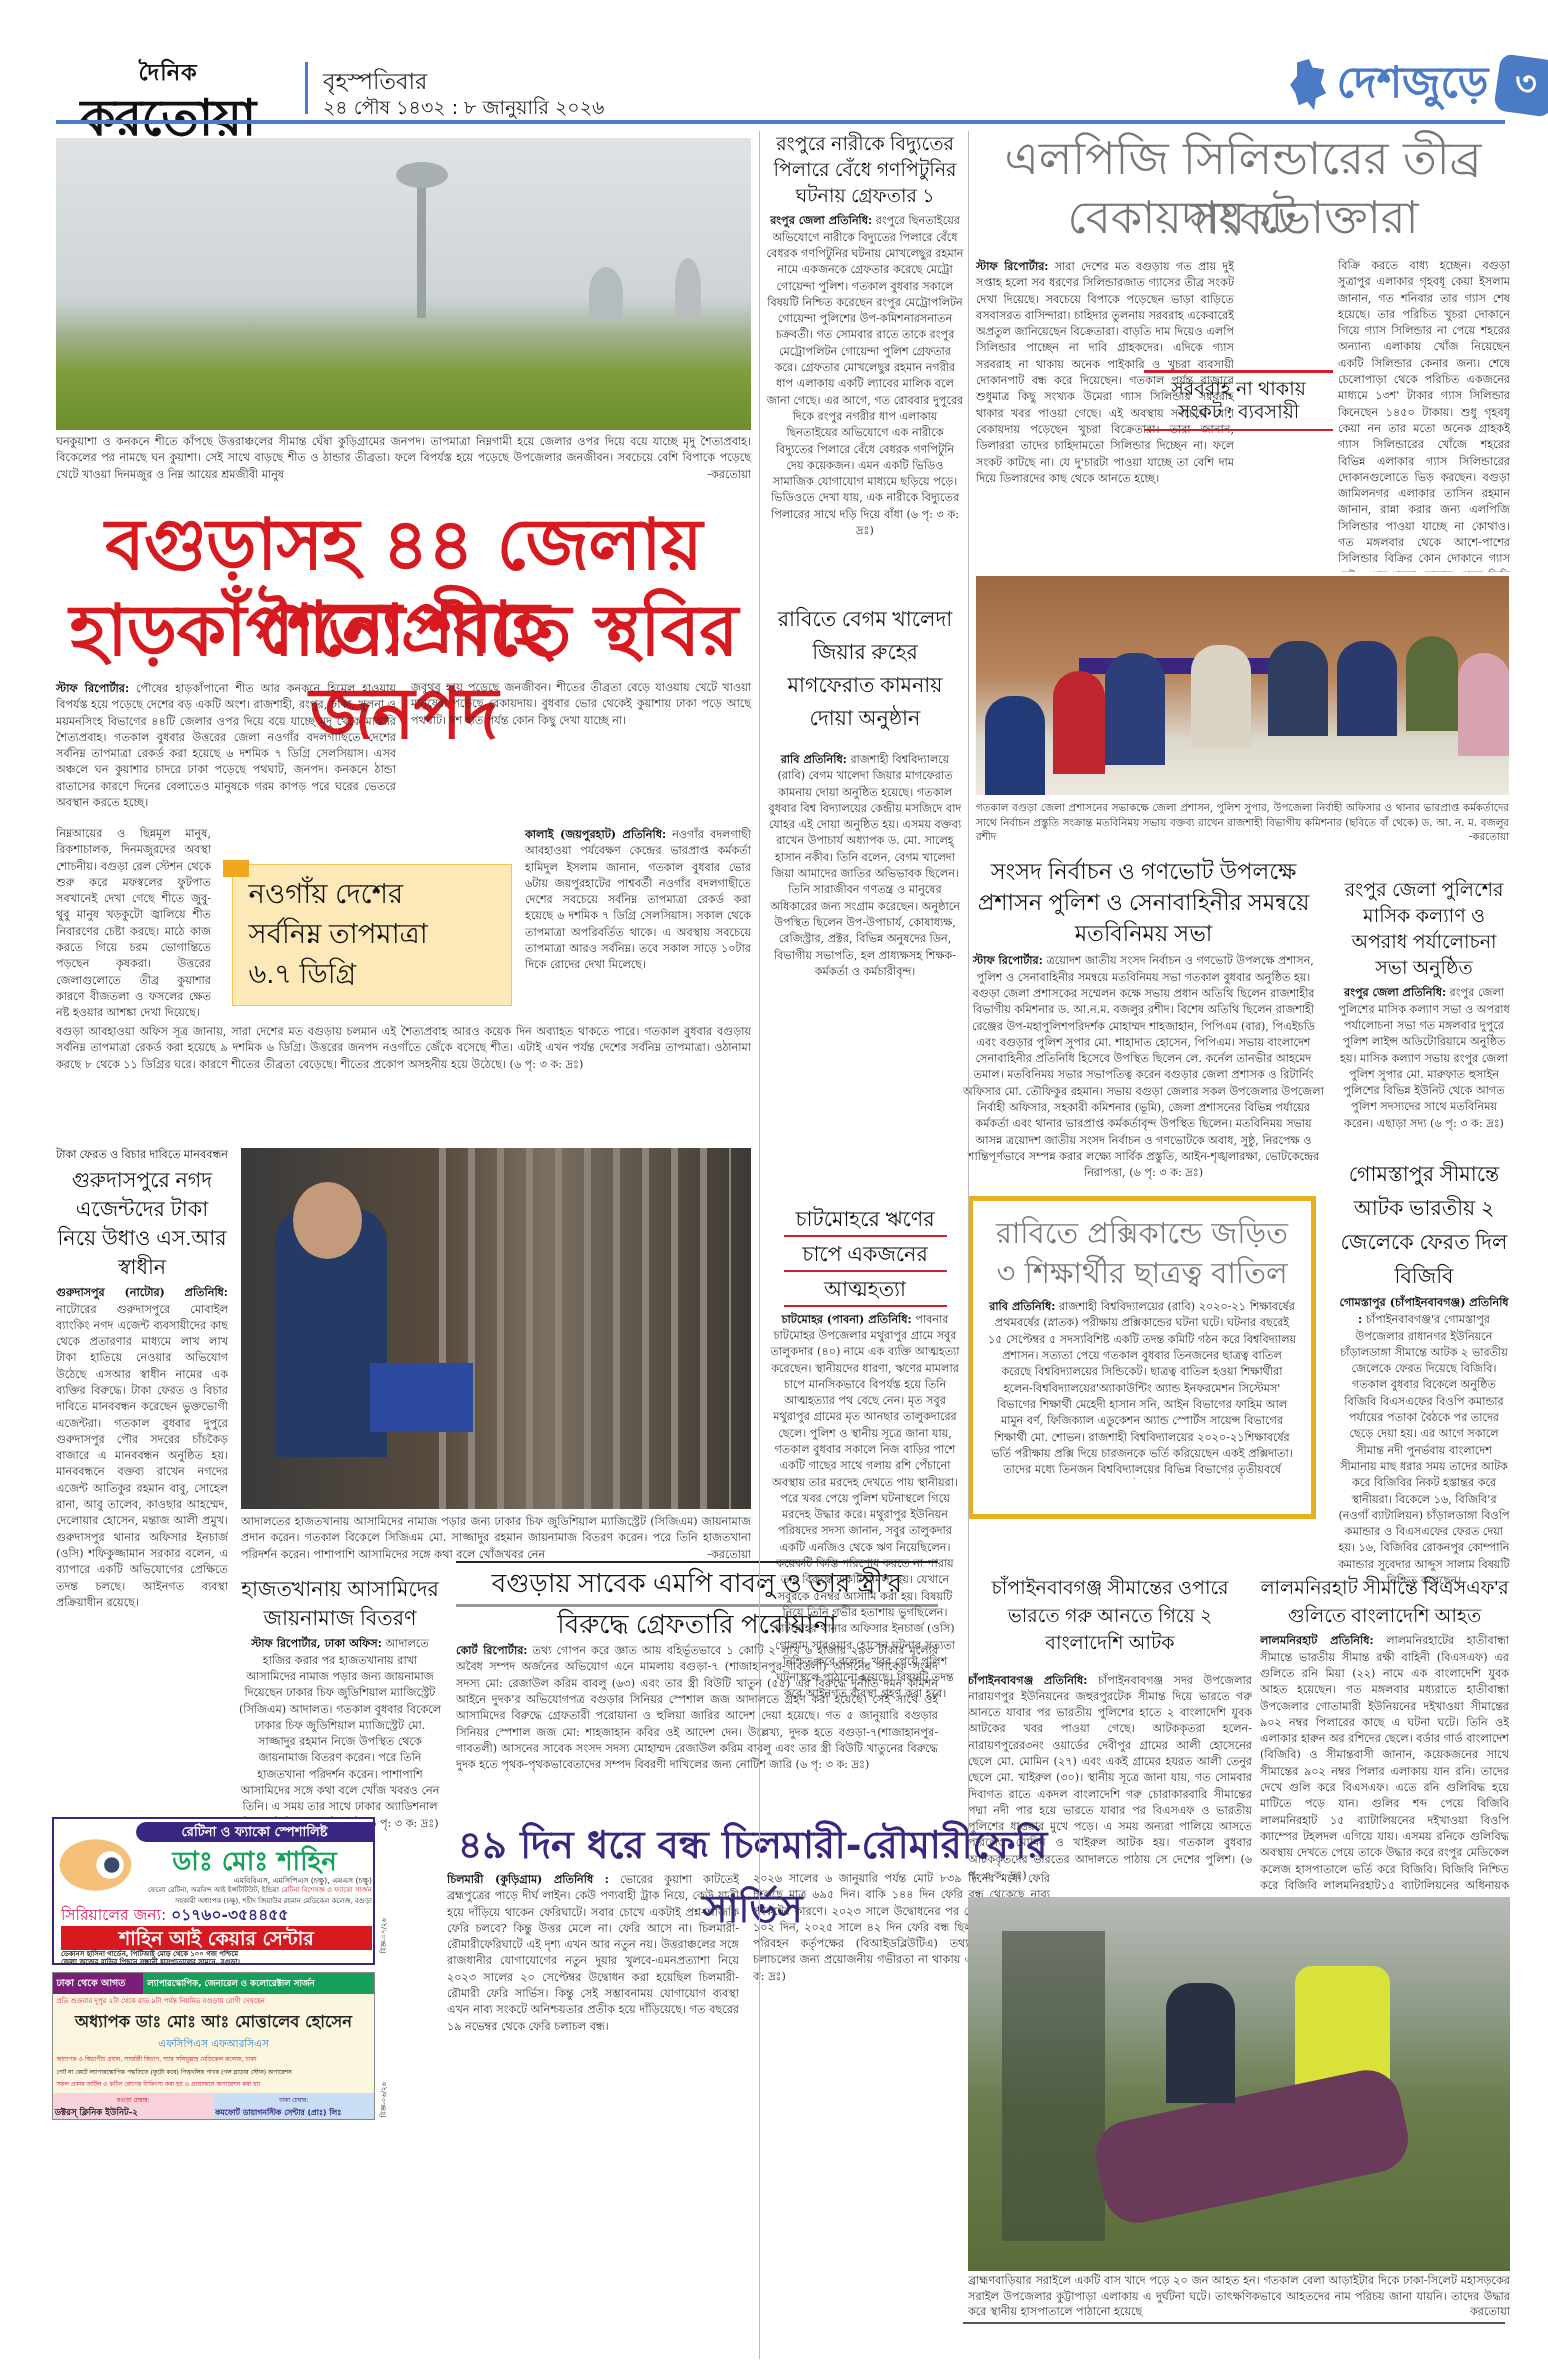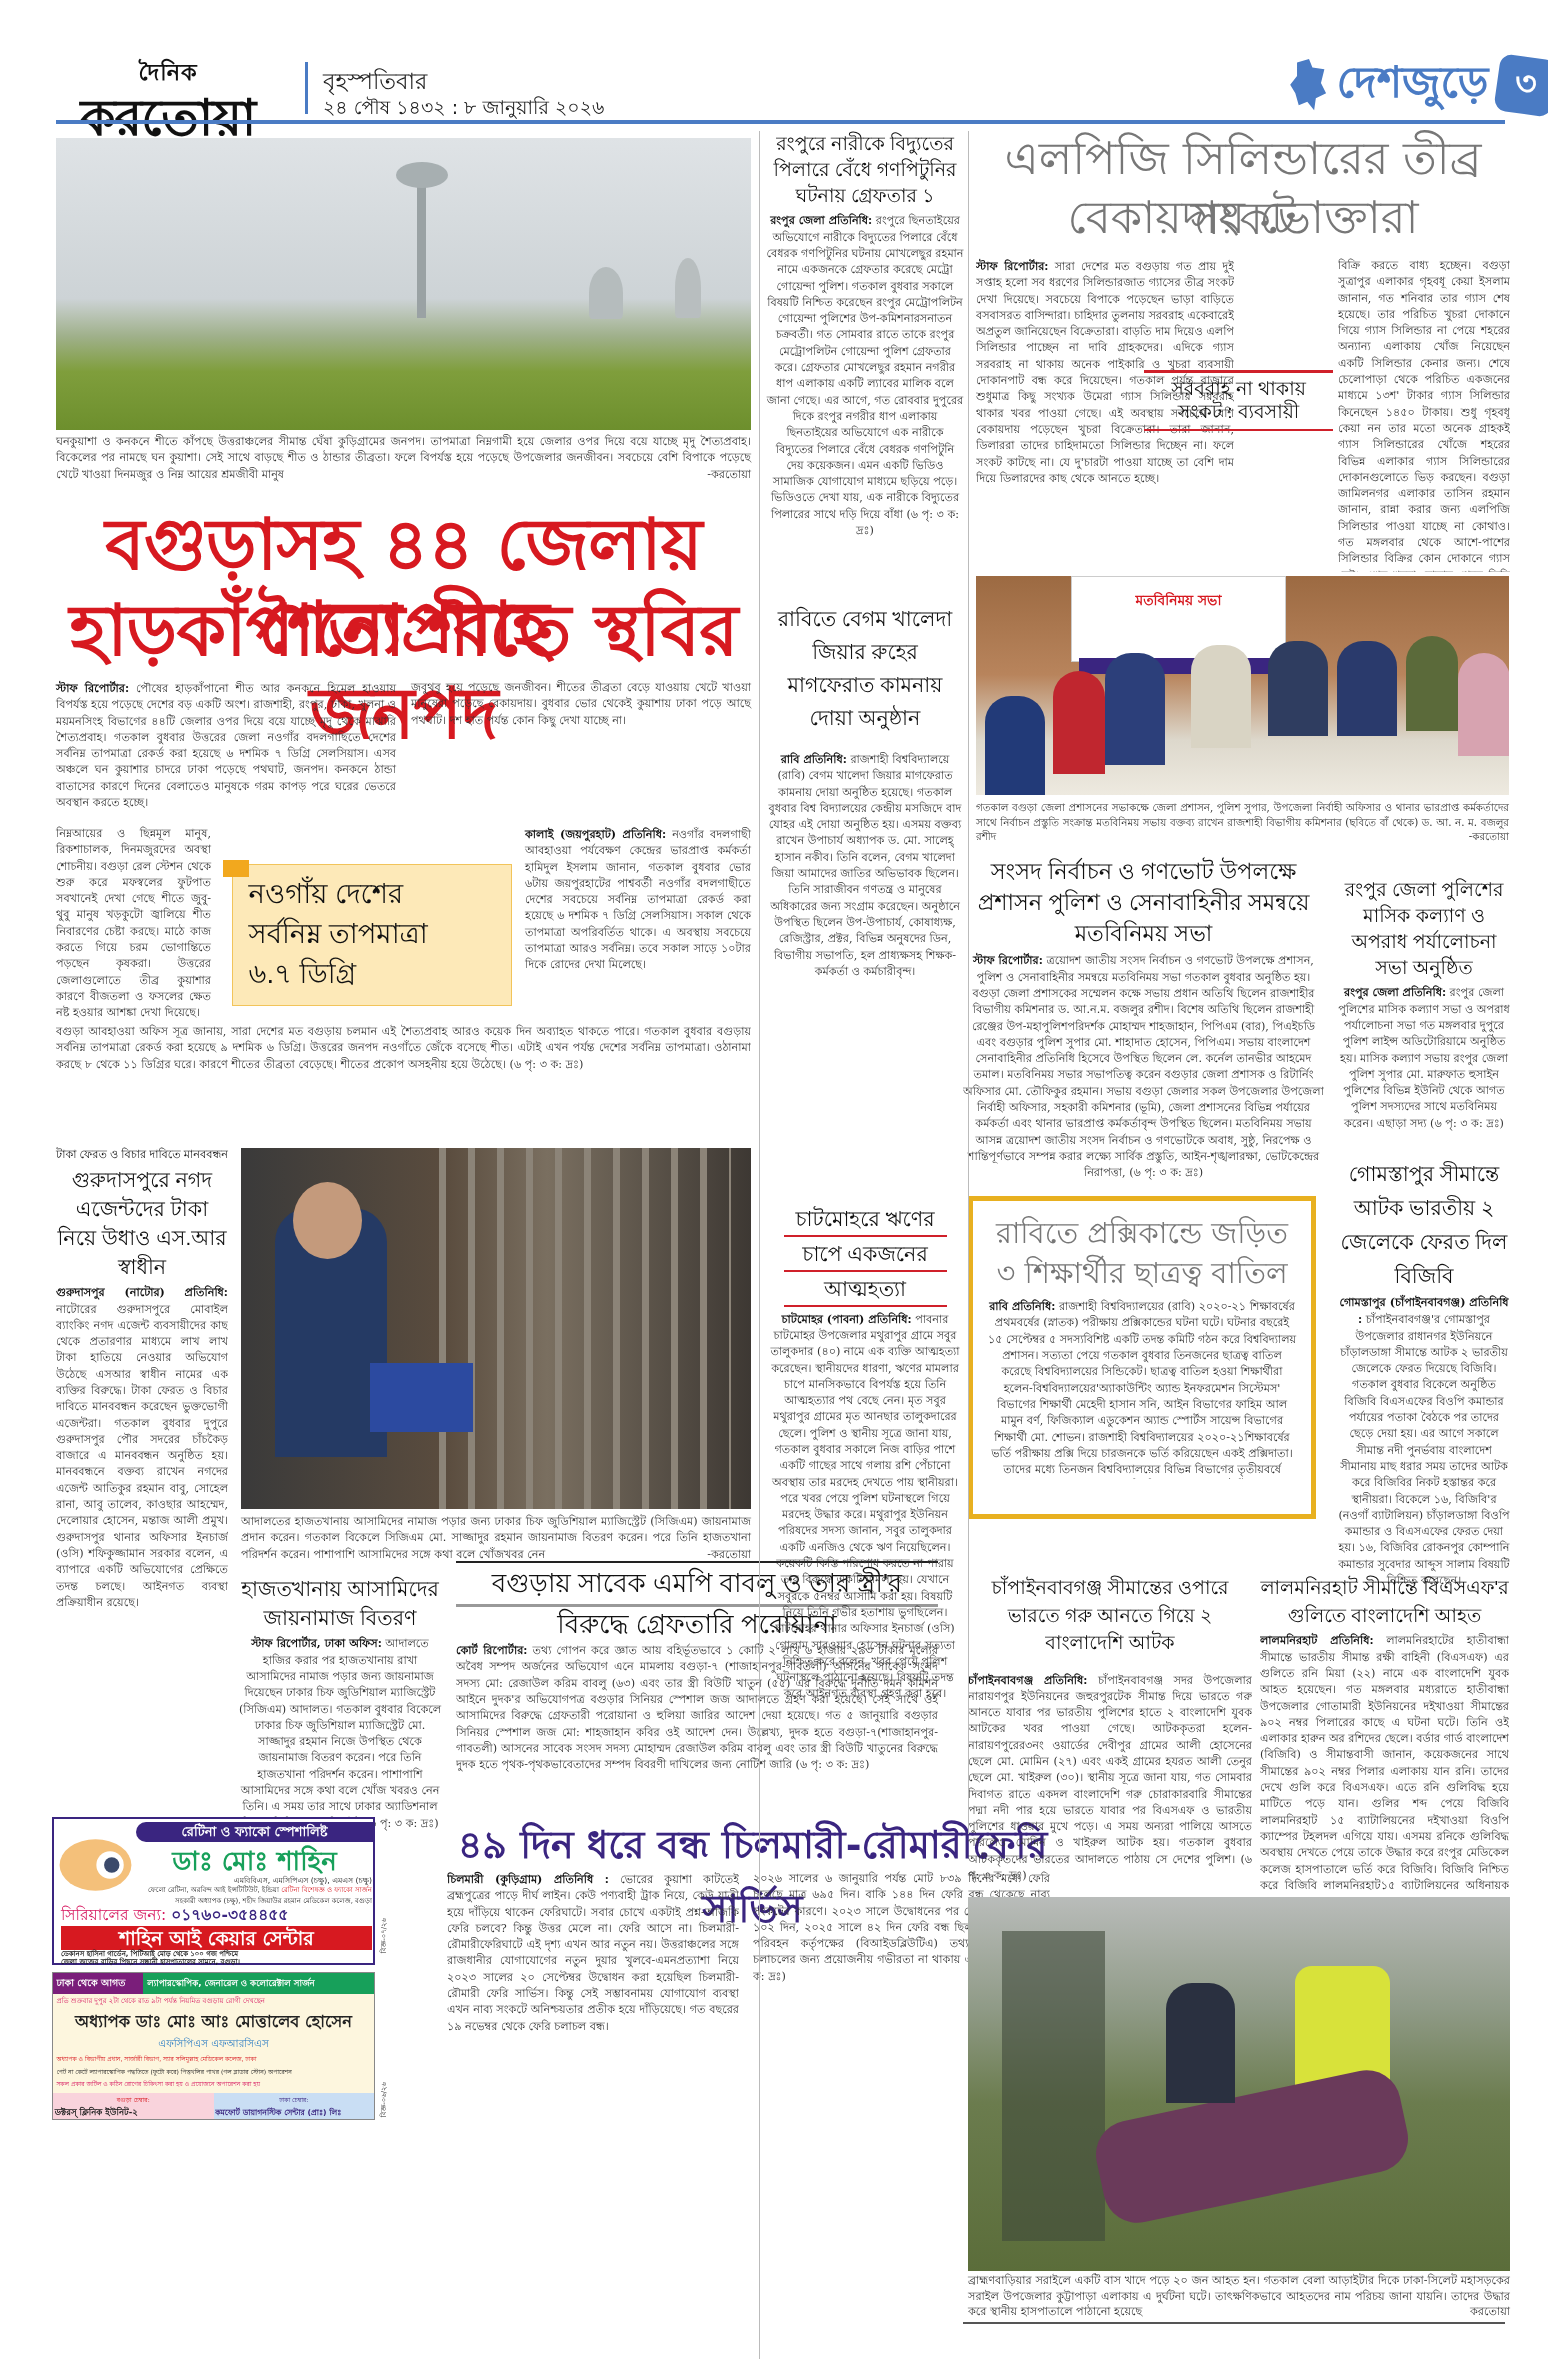--- a/index.html
+++ b/index.html
@@ -236,23 +236,20 @@
   <div class="hd" style="font-size:19px;padding-top:5.2px">সরবরাহ না থাকায়</div>
   <div class="hd" style="font-size:19px;padding-bottom:5.2px">সংকট : ব্যবসায়ী</div>
   <div class="redline"></div>
 </div>
 <div class="abs txt" style="left:1338px;top:258px;width:172px;height:314px;overflow:hidden">
   <span>বিক্রি করতে বাধ্য হচ্ছেন। বগুড়া সুত্রাপুর এলাকার গৃহবধূ কেয়া ইসলাম জানান, গত শনিবার তার গ্যাস শেষ হয়েছে। তার পরিচিত খুচরা দোকানে গিয়ে গ্যাস সিলিন্ডার না পেয়ে শহরের অন্যান্য এলাকায় খোঁজ নিয়েছেন একটি সিলিন্ডার কেনার জন্য। শেষে চেলোপাড়া থেকে পরিচিত একজনের মাধ্যমে ১৩শ' টাকার গ্যাস সিলিন্ডার কিনেছেন ১৪৫০ টাকায়। শুধু গৃহবধূ কেয়া নন তার মতো অনেক গ্রাহকই গ্যাস সিলিন্ডারের খোঁজে শহরের বিভিন্ন এলাকার গ্যাস সিলিন্ডারের দোকানগুলোতে ভিড় করছেন। বগুড়া জামিলনগর এলাকার তাসিন রহমান জানান, রান্না করার জন্য এলপিজি সিলিন্ডার পাওয়া যাচ্ছে না কোথাও। গত মঙ্গলবার থেকে আশে-পাশের সিলিন্ডার বিক্রির কোন দোকানে গ্যাস নেই। এখন খুচরা দোকান থেকে তিনি কোথাও দু'একটা পাচ্ছেন</span>
   
 </div>
 
 <div class="abs photo" style="left:976px;top:576px;width:533px;height:219px;background:linear-gradient(180deg,#9c6a42 0%,#b8845c 45%,#ddd8cc 75%,#eeeae0 100%)">
-  <div style="position:absolute;left:95px;top:0;width:215px;height:86px;background:#fff;border:0.9px solid #ccc;text-align:center">
-    <div style="color:#d71920;font-size:13.8px;font-weight:bold;margin-top:12px">মতবিনিময় সভা</div>
-  </div>
   <div style="position:absolute;left:103px;top:82px;width:198px;height:15.5px;background:#3a2580"></div>
   <div style="position:absolute;left:8.6px;top:120px;width:60px;height:99px;background:#223a78;border-radius:26px 26px 0 0"></div>
   <div style="position:absolute;left:77px;top:95px;width:52px;height:103px;background:#c0262f;border-radius:26px 26px 0 0"></div>
   <div style="position:absolute;left:129px;top:77px;width:60px;height:112px;background:#2c3f7a;border-radius:26px 26px 0 0"></div>
   <div style="position:absolute;left:215px;top:69px;width:60px;height:103px;background:#d9d4c4;border-radius:26px 26px 0 0"></div>
   <div style="position:absolute;left:292px;top:65px;width:60px;height:95px;background:#2f3d60;border-radius:26px 26px 0 0"></div>
   <div style="position:absolute;left:361px;top:65px;width:60px;height:95px;background:#2a3a6c;border-radius:26px 26px 0 0"></div>
   <div style="position:absolute;left:430px;top:60px;width:52px;height:95px;background:#5b6a3a;border-radius:26px 26px 0 0"></div>
   <div style="position:absolute;left:482px;top:77px;width:52px;height:103px;background:#d7a3b0;border-radius:26px 26px 0 0"></div>
 </div>

